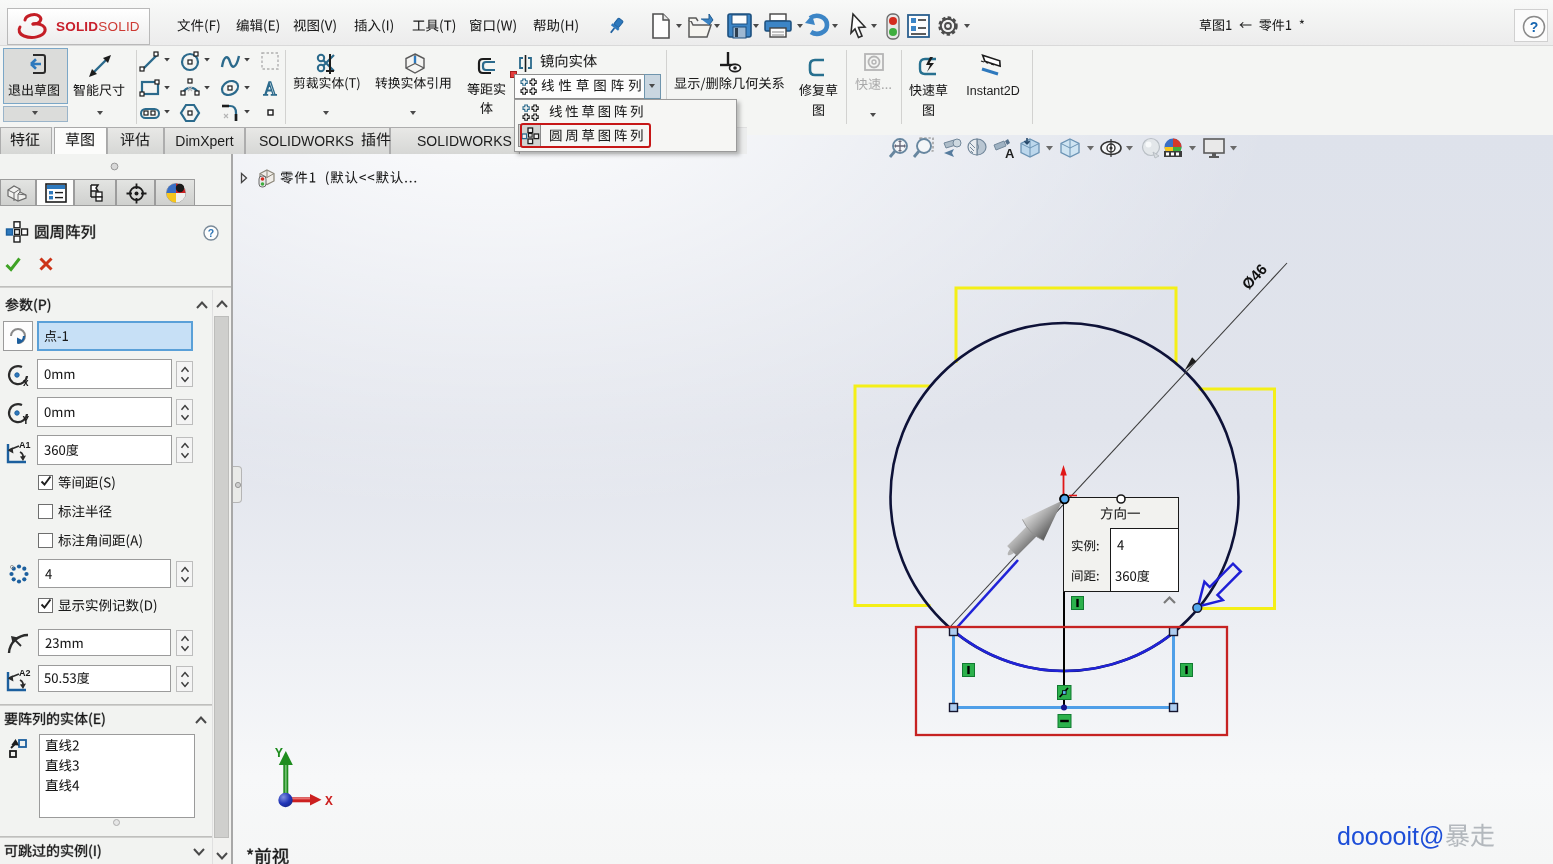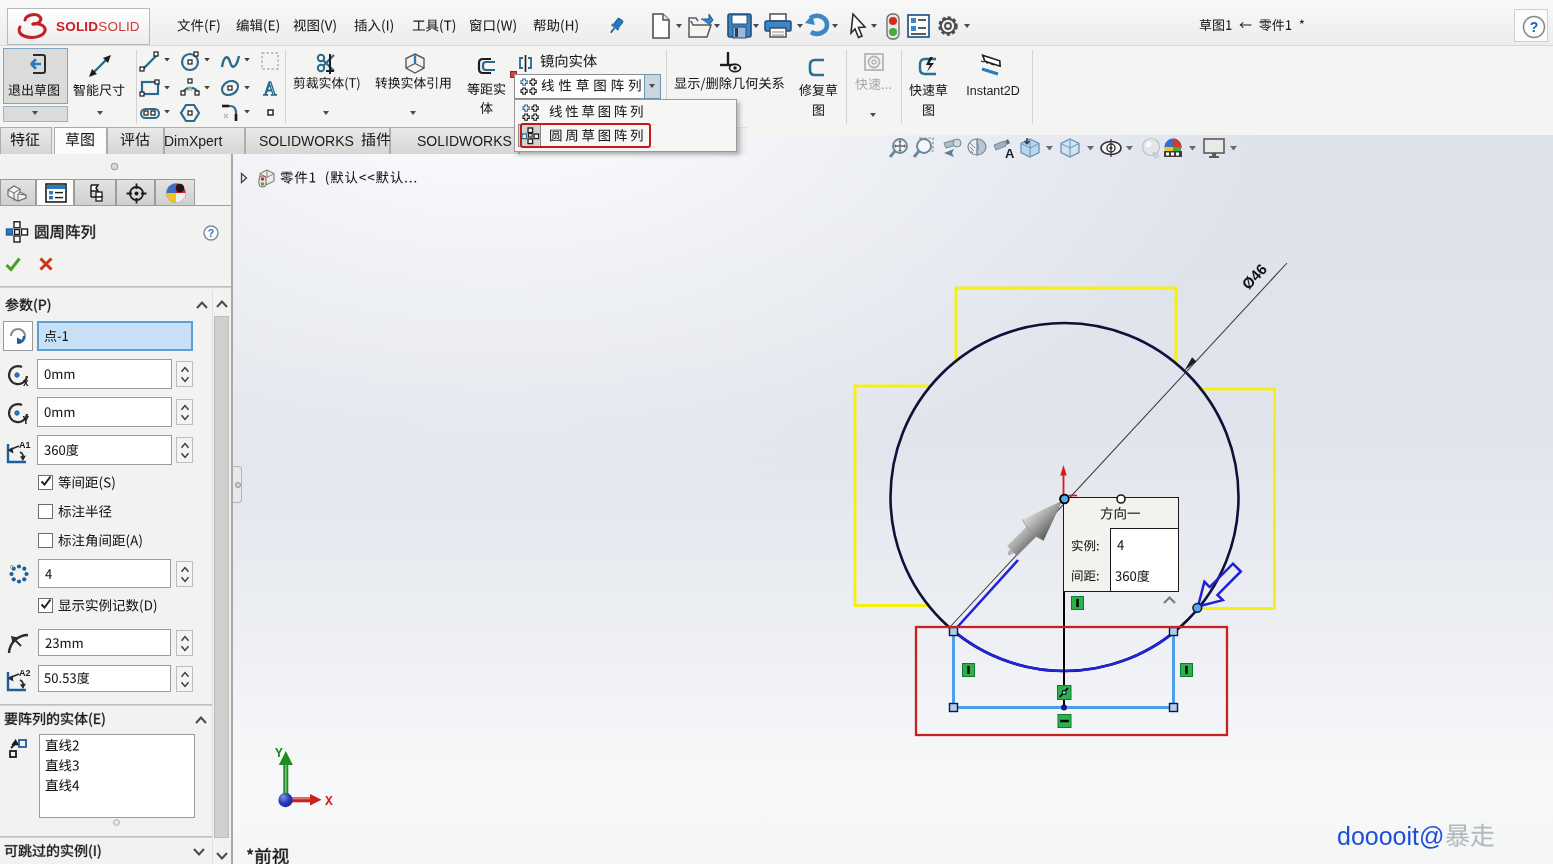--- a/index.html
+++ b/index.html
@@ -405,21 +405,21 @@
   </svg>
 <div class="abs" style="left:958px;top:84px;width:70px;text-align:center;font-size:12.5px;color:#1c1c1c">Instant2D</div>
 <div class="sep" style="left:1032px;top:50px;height:74px"></div>
 <div id="tabrow" class="abs"></div>
 <div class="rtab" style="left:0px;width:52px"></div>
 <div class="rtab act" style="left:54px;width:53px"></div>
 <div class="rtab" style="left:107px;width:57px"></div>
 <div class="rtab" style="left:164px;width:81px"></div>
 <div class="rtab" style="left:245px;width:145px"></div>
 <div class="rtab" style="left:390px;width:130px"></div>
-<div class="abs" style="left:164px;top:133px;width:81px;font-size:14px;color:#1c1c1c;white-space:nowrap;z-index:2">DimXpert</div>
+<div class="abs" style="left:164px;top:133px;width:81px;text-align:center;font-size:14px;color:#1c1c1c;white-space:nowrap;z-index:2">DimXpert</div>
 <div class="abs" style="left:259px;top:133px;font-size:14px;color:#1c1c1c;white-space:nowrap;z-index:2">SOLIDWORKS</div>
 <div class="abs" style="left:417px;top:133px;font-size:14px;color:#1c1c1c;white-space:nowrap;z-index:2">SOLIDWORKS M</div>
 <svg class="ic" style="left:888px;top:137px" width="22" height="24" viewBox="0 0 22 24">
     <circle cx="12" cy="9" r="7" fill="#f4f6f8" stroke="#67869f" stroke-width="1.9"></circle>
     <line x1="7" y1="14" x2="2" y2="20" stroke="#67869f" stroke-width="2.8"></line>
     <path d="M12,4 v10 M7,9 h10" stroke="#667" stroke-width="1.3"></path>
     <path d="M12,3 l-2,2 h4 z M12,15 l-2,-2 h4 z M6,9 l2,-2 v4 z M18,9 l-2,-2 v4 z" fill="#667"></path>
   </svg>
 <svg class="ic" style="left:912px;top:137px" width="22" height="24" viewBox="0 0 22 24">
     <rect x="8" y="1" width="13" height="13" fill="none" stroke="#888" stroke-width="1.2" stroke-dasharray="2.4 1.8"></rect>

